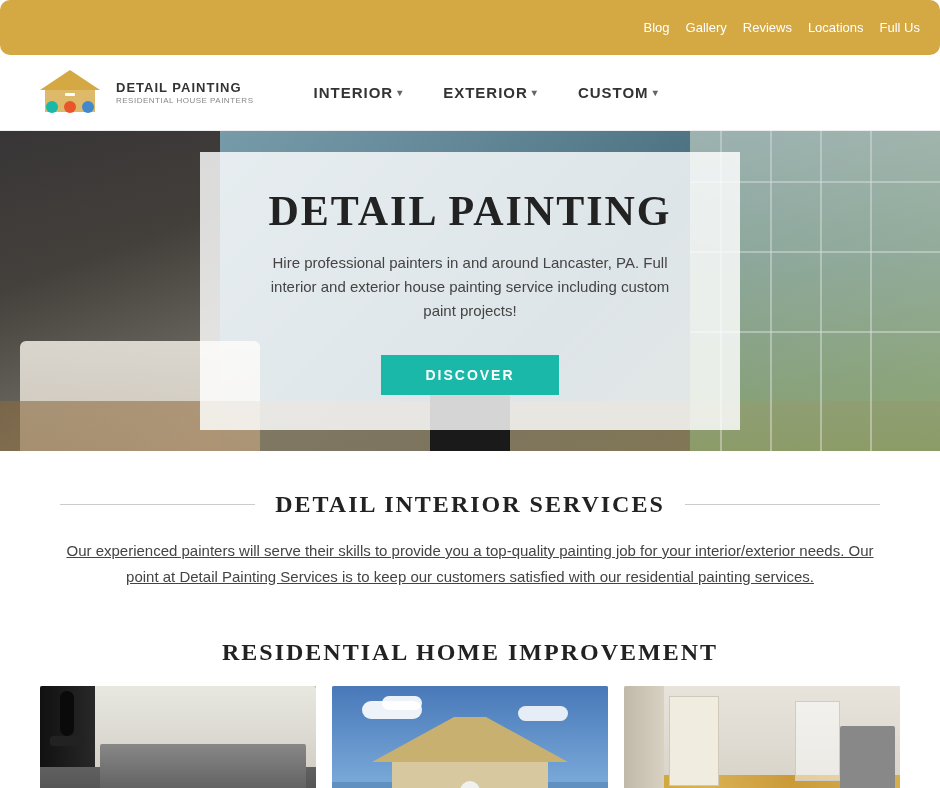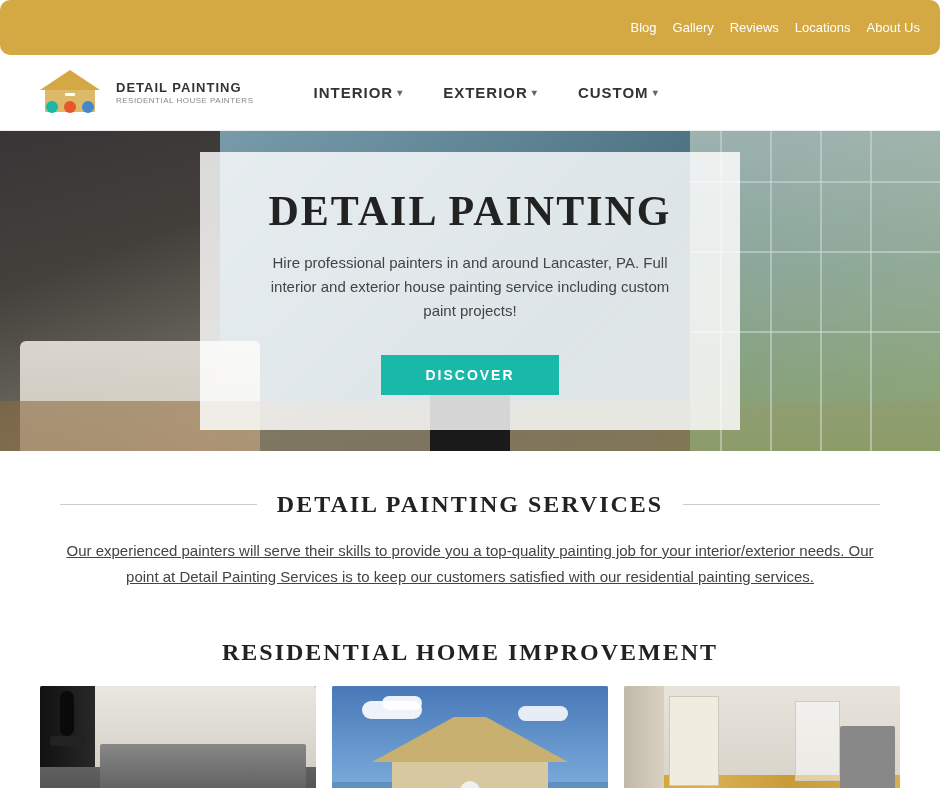--- a/index.html
+++ b/index.html
@@ -189,21 +189,21 @@
     }
   </style>
 </head>
 <body>
 
 <div class="top-bar">
   <a>Blog</a>
   <a>Gallery</a>
   <a>Reviews</a>
   <a>Locations</a>
-  <a>About Us</a>
+  <a>Full Us</a>
 </div>
 
 <nav class="main-nav">
   <div class="logo-area">
     <svg class="logo-svg" viewBox="0 0 80 55" xmlns="http://www.w3.org/2000/svg">
 
       <polygon points="40,5 10,25 70,25" fill="#d4a843"></polygon>
       <rect x="15" y="25" width="50" height="22" fill="#d4a843" opacity="0.8"></rect>
 
       <rect x="35" y="28" width="10" height="3" rx="1" fill="white"></rect>
@@ -261,21 +261,21 @@
 
   <div class="hero-overlay-box">
     <h1 class="hero-title">DETAIL PAINTING</h1>
     <p class="hero-subtitle">Hire professional painters in and around Lancaster, PA. Full interior and exterior house painting service including custom paint projects!</p>
     <button class="discover-btn">DISCOVER</button>
   </div>
 </div>
 
 <div class="services-section">
   <div class="section-divider">
-    <h2 class="section-title">DETAIL PAINTING SERVICES</h2>
+    <h2 class="section-title">DETAIL INTERIOR SERVICES</h2>
   </div>
   <p class="services-description">Our experienced painters will serve their skills to provide you a top-quality painting job for your interior/exterior needs. Our point at Detail Painting Services is to keep our customers satisfied with our residential painting services.</p>
 </div>
 
 <div class="residential-section">
   <h2 class="residential-title">RESIDENTIAL HOME IMPROVEMENT</h2>
 
   <div class="cards-grid">
 
     <div class="card" style="position:relative;background:#1a1a1a;">

